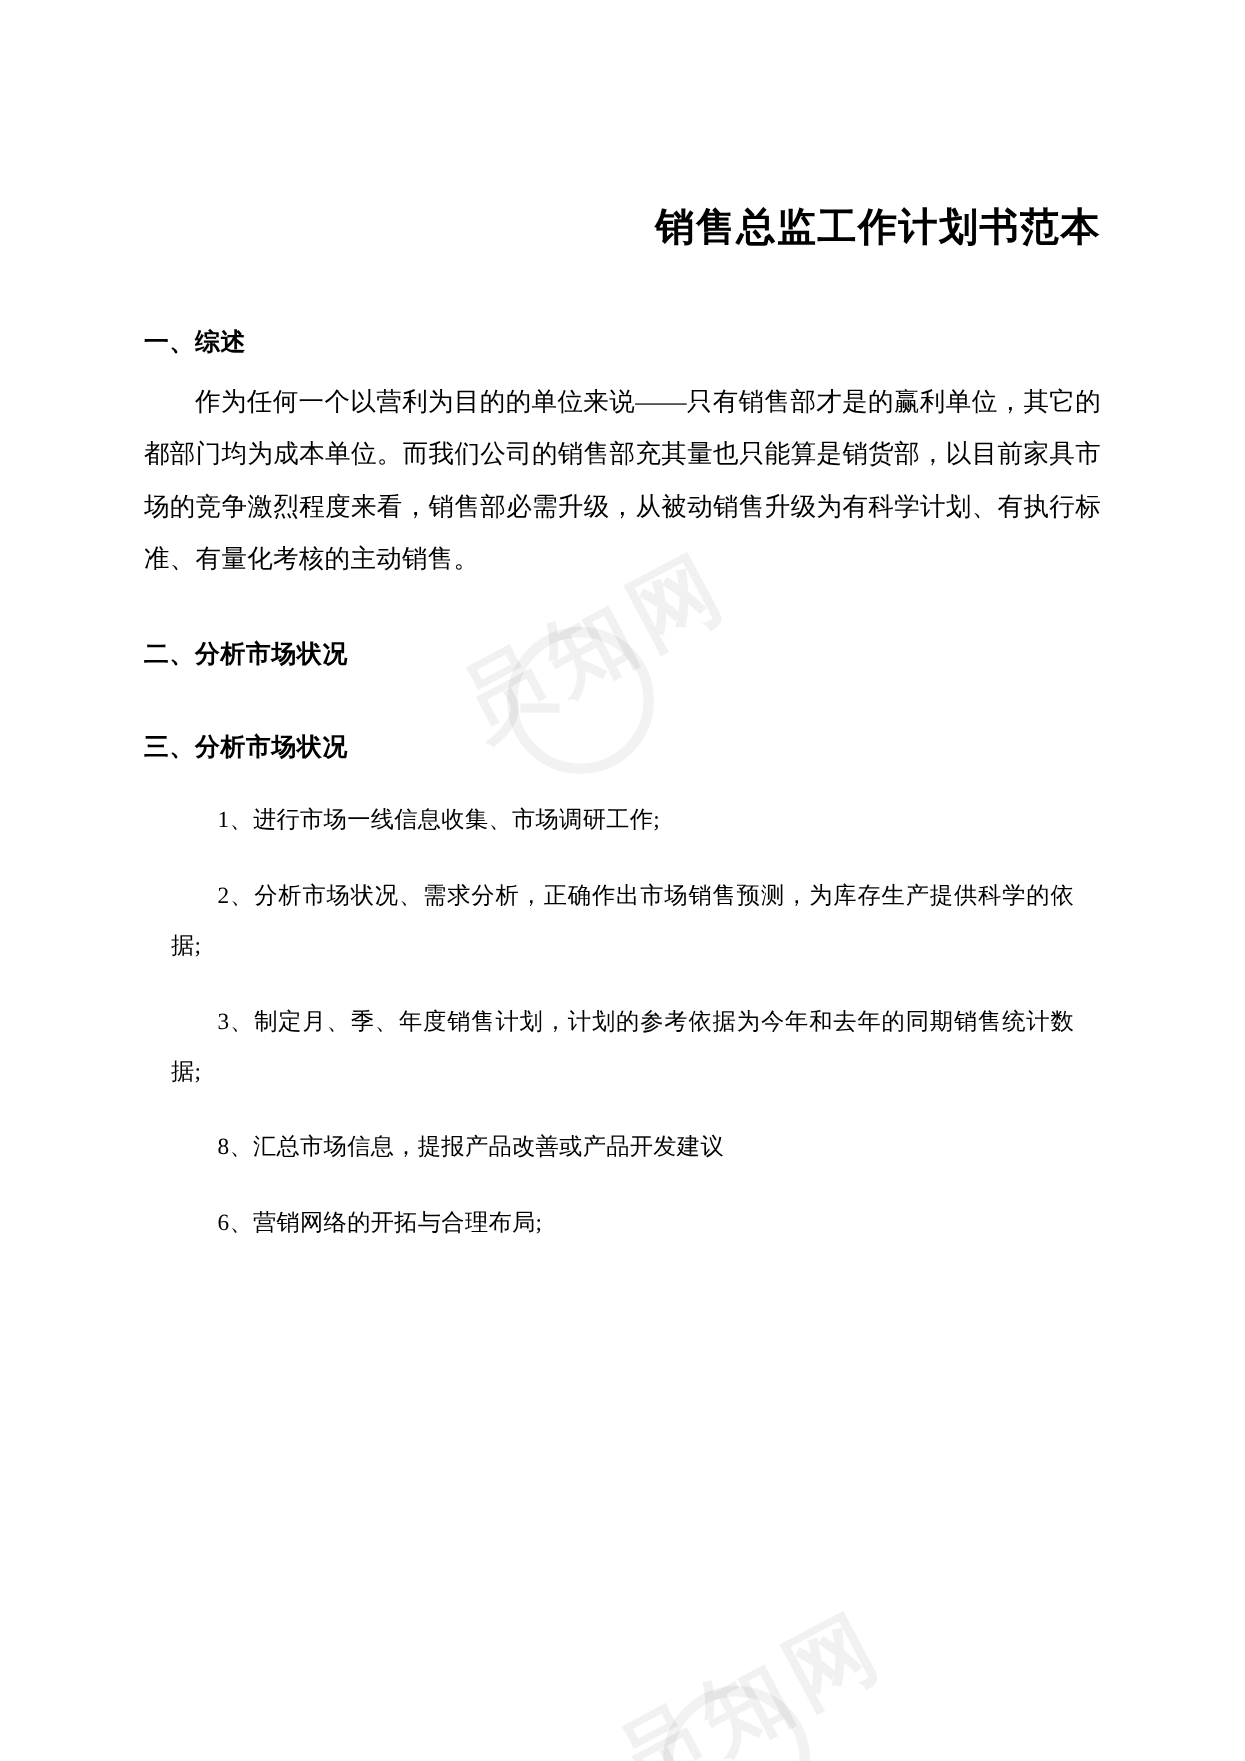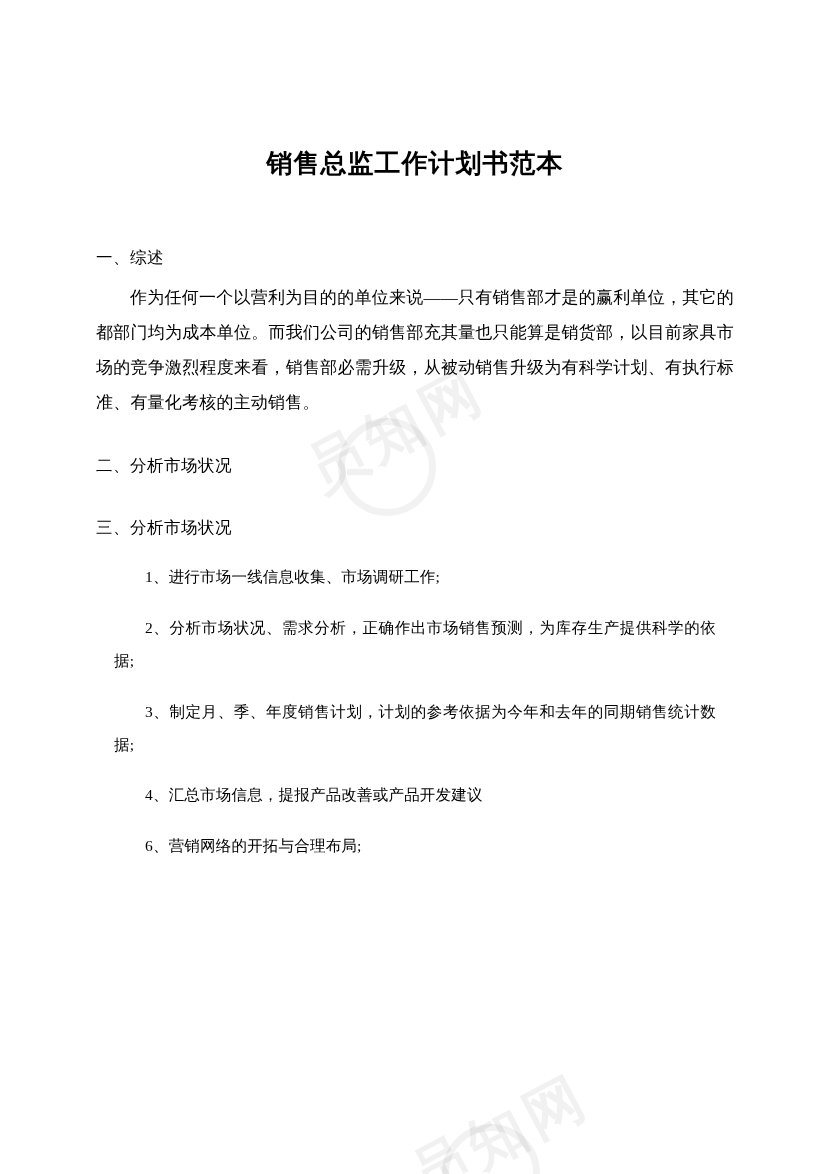--- a/index.html
+++ b/index.html
@@ -17,32 +17,32 @@
   }
   .page {
     position: relative;
     width: 830px;
     height: 1174px;
     box-sizing: border-box;
     padding: 96px 96px 60px 96px;
     background: #ffffff;
   }
   .doc-title {
-    text-align: center;
+    text-align: right;
     font-size: 26px;
     font-weight: bold;
     letter-spacing: 1px;
-    margin: 50px 0 0 0;
+    margin: 38px 0 0 0;
     line-height: 1.4;
     font-family: "Liberation Serif", "DejaVu Serif", serif;
   }
   .section-heading {
     font-size: 16.5px;
-    font-weight: normal;
-    margin: 60px 0 6px 0;
+    font-weight: bold;
+    margin: 42px 0 6px 0;
     line-height: 1.9;
     letter-spacing: 0.5px;
   }
   .section-heading.tight {
     margin-top: 30px;
   }
   p.body-text {
     font-size: 17px;
     line-height: 2.07;
     margin: 0;
@@ -107,16 +107,16 @@
 
   <h2 class="section-heading">一、综述</h2>
   <p class="body-text">作为任何一个以营利为目的的单位来说——只有销售部才是的赢利单位，其它的都部门均为成本单位。而我们公司的销售部充其量也只能算是销货部，以目前家具市场的竞争激烈程度来看，销售部必需升级，从被动销售升级为有科学计划、有执行标准、有量化考核的主动销售。</p>
 
   <h2 class="section-heading tight">二、分析市场状况</h2>
 
   <h2 class="section-heading tight">三、分析市场状况</h2>
   <p class="list-text">1、进行市场一线信息收集、市场调研工作;</p>
   <p class="list-text">2、分析市场状况、需求分析，正确作出市场销售预测，为库存生产提供科学的依据;</p>
   <p class="list-text">3、制定月、季、年度销售计划，计划的参考依据为今年和去年的同期销售统计数据;</p>
-  <p class="list-text">4、汇总市场信息，提报产品改善或产品开发建议</p>
+  <p class="list-text">8、汇总市场信息，提报产品改善或产品开发建议</p>
   <p class="list-text">6、营销网络的开拓与合理布局;</p>
 
 </div>
 
 </body></html>

